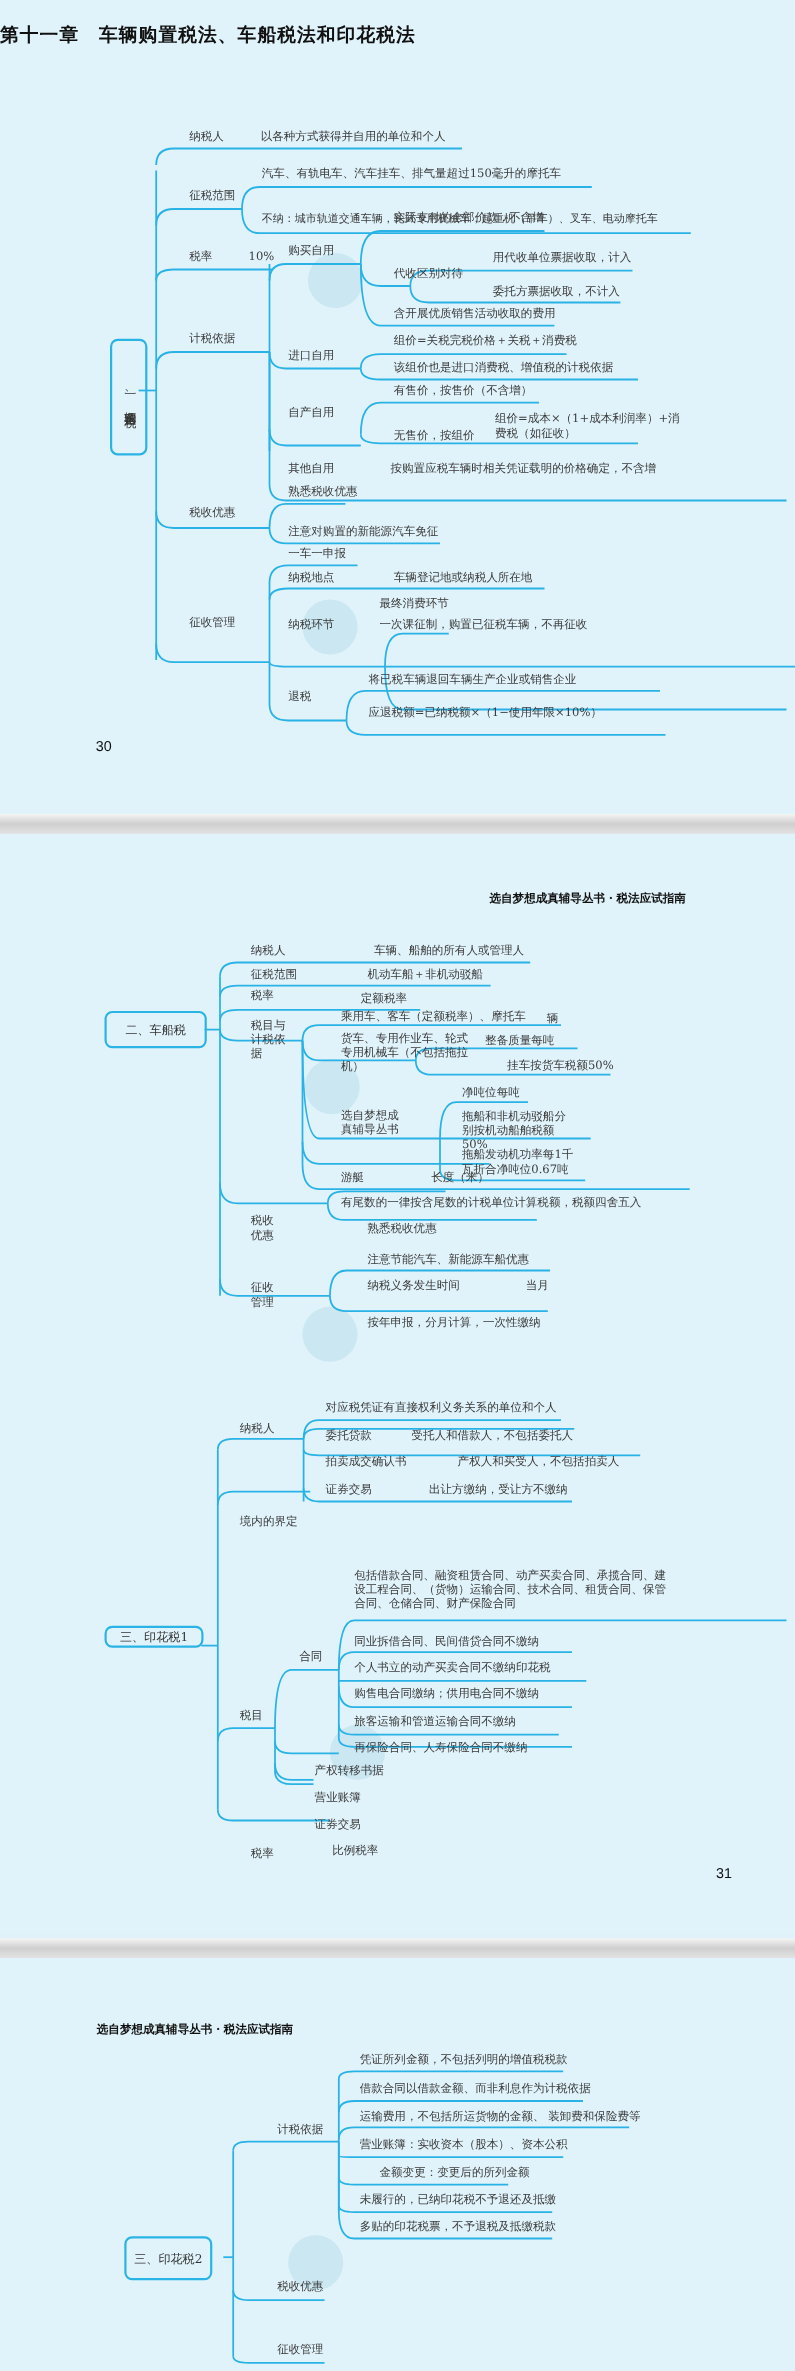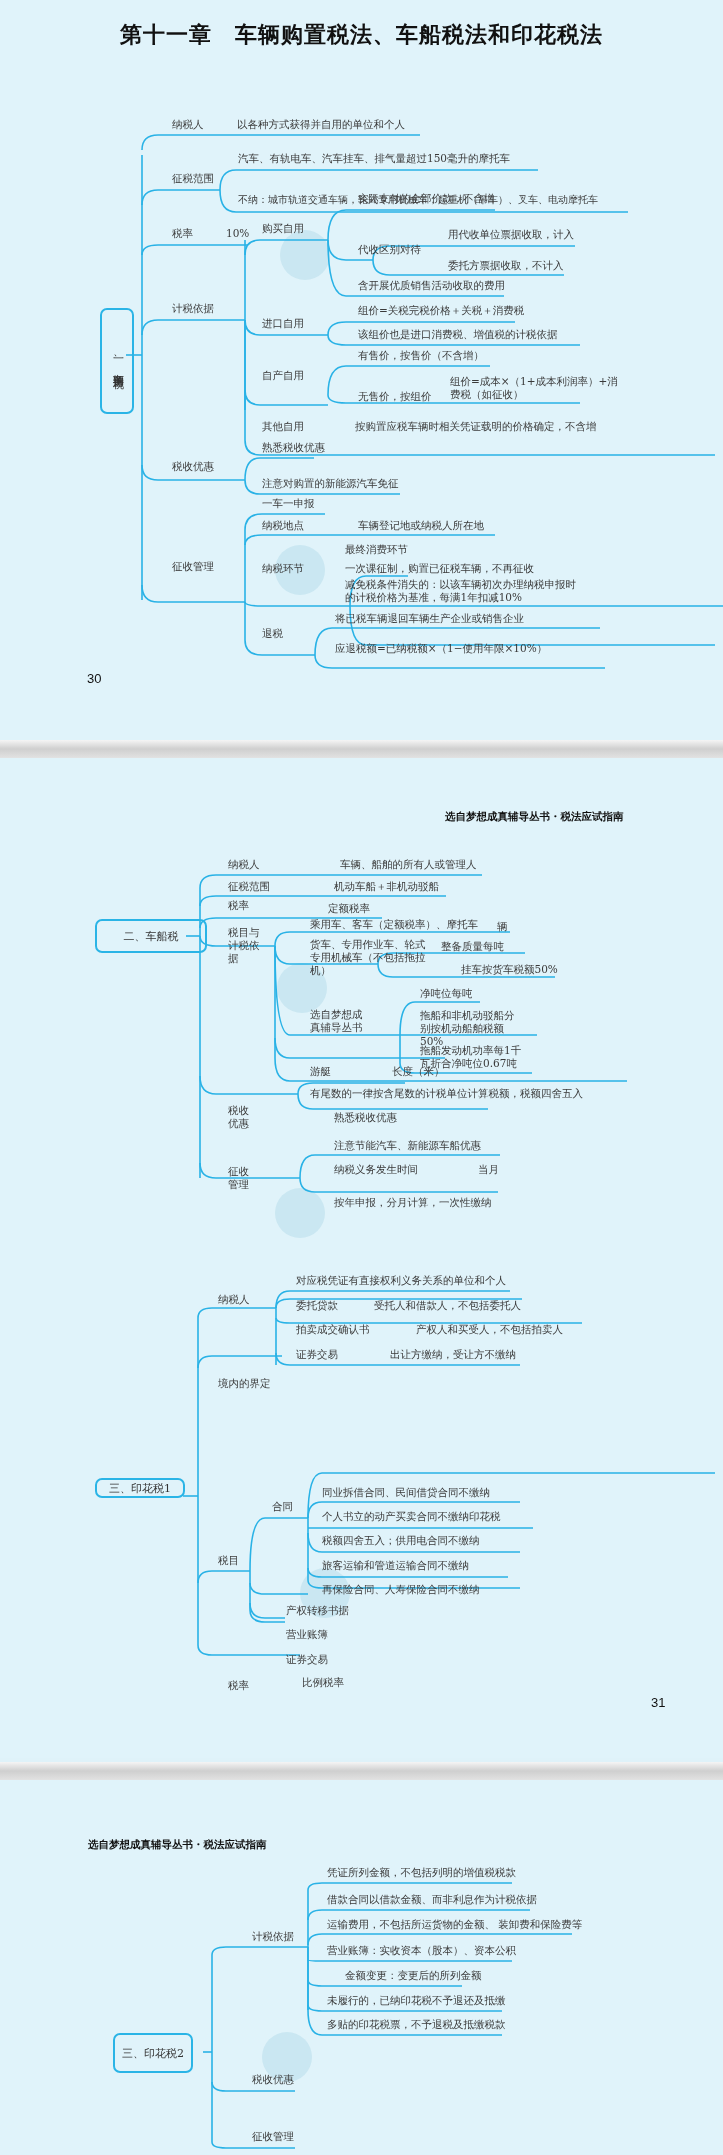--- a/index.html
+++ b/index.html
@@ -1,21 +1,21 @@
 <!DOCTYPE html>
 <html><head>
 <meta charset="utf-8">
 <style>
   html,body{margin:0;padding:0;background:#dff2f9;}
   body{width:723px;height:2155px;position:relative;overflow:hidden;font-family:"DejaVu Serif","Liberation Serif",serif;color:#333;}
   .page{position:absolute;left:0;width:723px;background:#e0f3fa;}
   .sep{position:absolute;left:0;width:723px;height:20px;background:linear-gradient(#f5f5f5,#cfcfcf 45%,#e6e6e6);}
   .t{position:absolute;font-size:10.5px;line-height:13px;white-space:nowrap;color:#3a3a3a;}
   .t.ml{white-space:normal;}
-  .title{position:absolute;left:0;width:723px;top:20px;text-align:center;font-family:"DejaVu Sans","Liberation Sans",sans-serif;font-weight:bold;font-size:22px;color:#111;letter-spacing:1px;}
+  .title{position:absolute;left:0;width:723px;top:20px;text-align:left;font-family:"DejaVu Sans","Liberation Sans",sans-serif;font-weight:bold;font-size:17px;color:#111;letter-spacing:1px;}
   .series{position:absolute;font-family:"DejaVu Sans","Liberation Sans",sans-serif;font-weight:bold;font-size:10.5px;color:#111;}
   .pnum{position:absolute;font-family:"Liberation Sans",sans-serif;font-size:13px;color:#111;}
   .box{position:absolute;border:2px solid #2ab4e6;border-radius:7px;display:flex;align-items:center;justify-content:center;font-size:11px;color:#333;box-sizing:border-box;}
   .box.v{writing-mode:vertical-rl;text-orientation:upright;letter-spacing:1px;}
   svg.lines{position:absolute;left:0;top:0;pointer-events:none;}
   svg.lines path{fill:none;stroke:#29b2e6;stroke-width:1.6;}
   .wm{position:absolute;width:50px;height:50px;border-radius:50%;background:rgba(160,210,225,0.35);}
 </style>
 </head>
 <body>
@@ -103,21 +103,20 @@
   <div class="t" style="left:262px;top:441px">熟悉税收优惠</div>
   <div class="t" style="left:262px;top:477px">注意对购置的新能源汽车免征</div>
 
   <div class="t" style="left:172px;top:560px">征收管理</div>
   <div class="t" style="left:262px;top:497px">一车一申报</div>
   <div class="t" style="left:262px;top:519px">纳税地点</div>
   <div class="t" style="left:358px;top:519px">车辆登记地或纳税人所在地</div>
   <div class="t" style="left:262px;top:562px">纳税环节</div>
   <div class="t" style="left:345px;top:543px">最终消费环节</div>
   <div class="t" style="left:345px;top:562px">一次课征制，购置已征税车辆，不再征收</div>
-  <div class="t ml" style="left:345px;top:578px;width:240px">减免税条件消失的：以该车辆初次办理纳税申报时的计税价格为基准，每满1年扣减10%</div>
   <div class="t" style="left:262px;top:627px">退税</div>
   <div class="t" style="left:335px;top:612px">将已税车辆退回车辆生产企业或销售企业</div>
   <div class="t" style="left:335px;top:642px">应退税额=已纳税额×（1−使用年限×10%）</div>
 
   <div class="pnum" style="left:87px;top:671px">30</div>
 </div>
 
 <div class="sep" style="top:740px"></div>
 
 <div class="page" style="top:758px;height:1000px;">
@@ -169,21 +168,21 @@
     <path d="M308,760 Q308,744 322,744 H520"></path>
     <path d="M308,770 Q308,770 322,770 H533"></path>
     <path d="M308,775 Q308,794 322,794 H520"></path>
     <path d="M308,810 Q308,819 322,819 H508"></path>
     <path d="M308,822 Q308,830 322,830 H520"></path>
     <path d="M250,825 Q250,836 265,836 H308"></path>
     <path d="M250,845 Q250,860 265,860 H285"></path>
     <path d="M250,852 Q250,864 265,864 H285"></path>
   </svg>
 
-  <div class="box" style="left:95px;top:161px;width:112px;height:34px">二、车船税</div>
+  <div class="box" style="left:95px;top:161px;width:93px;height:34px">二、车船税</div>
   <div class="t" style="left:228px;top:120px;margin-top:-20px">纳税人</div>
   <div class="t" style="left:340px;top:100px">车辆、船舶的所有人或管理人</div>
   <div class="t" style="left:228px;top:122px">征税范围</div>
   <div class="t" style="left:334px;top:122px">机动车船＋非机动驳船</div>
   <div class="t" style="left:228px;top:141px">税率</div>
   <div class="t" style="left:328px;top:144px">定额税率</div>
   <div class="t ml" style="left:228px;top:168px;width:40px">税目与计税依据</div>
   <div class="t" style="left:310px;top:160px">乘用车、客车（定额税率）、摩托车</div>
   <div class="t" style="left:497px;top:162px">辆</div>
   <div class="t ml" style="left:310px;top:180px;width:124px">货车、专用作业车、轮式专用机械车（不包括拖拉机）</div>
@@ -209,23 +208,24 @@
   <div class="t" style="left:296px;top:516px">对应税凭证有直接权利义务关系的单位和个人</div>
   <div class="t" style="left:296px;top:541px">委托贷款</div>
   <div class="t" style="left:374px;top:541px">受托人和借款人，不包括委托人</div>
   <div class="t" style="left:296px;top:565px">拍卖成交确认书</div>
   <div class="t" style="left:416px;top:565px">产权人和买受人，不包括拍卖人</div>
   <div class="t" style="left:296px;top:590px">证券交易</div>
   <div class="t" style="left:390px;top:590px">出让方缴纳，受让方不缴纳</div>
   <div class="t" style="left:218px;top:619px">境内的界定</div>
   <div class="t" style="left:218px;top:796px">税目</div>
   <div class="t" style="left:272px;top:742px">合同</div>
+  <div class="t ml" style="left:322px;top:668px;width:288px">包括借款合同、融资租赁合同、动产买卖合同、承揽合同、建设工程合同、（货物）运输合同、技术合同、租赁合同、保管合同、仓储合同、财产保险合同</div>
   <div class="t" style="left:322px;top:728px">同业拆借合同、民间借贷合同不缴纳</div>
   <div class="t" style="left:322px;top:752px">个人书立的动产买卖合同不缴纳印花税</div>
-  <div class="t" style="left:322px;top:776px">税额四舍五入；供用电合同不缴纳</div>
+  <div class="t" style="left:322px;top:776px">购售电合同缴纳；供用电合同不缴纳</div>
   <div class="t" style="left:322px;top:801px">旅客运输和管道运输合同不缴纳</div>
   <div class="t" style="left:322px;top:825px">再保险合同、人寿保险合同不缴纳</div>
   <div class="t" style="left:286px;top:846px">产权转移书据</div>
   <div class="t" style="left:286px;top:870px">营业账簿</div>
   <div class="t" style="left:286px;top:895px">证券交易</div>
   <div class="t" style="left:228px;top:921px">税率</div>
   <div class="t" style="left:302px;top:918px">比例税率</div>
 
   <div class="pnum" style="left:651px;top:937px">31</div>
 </div>

